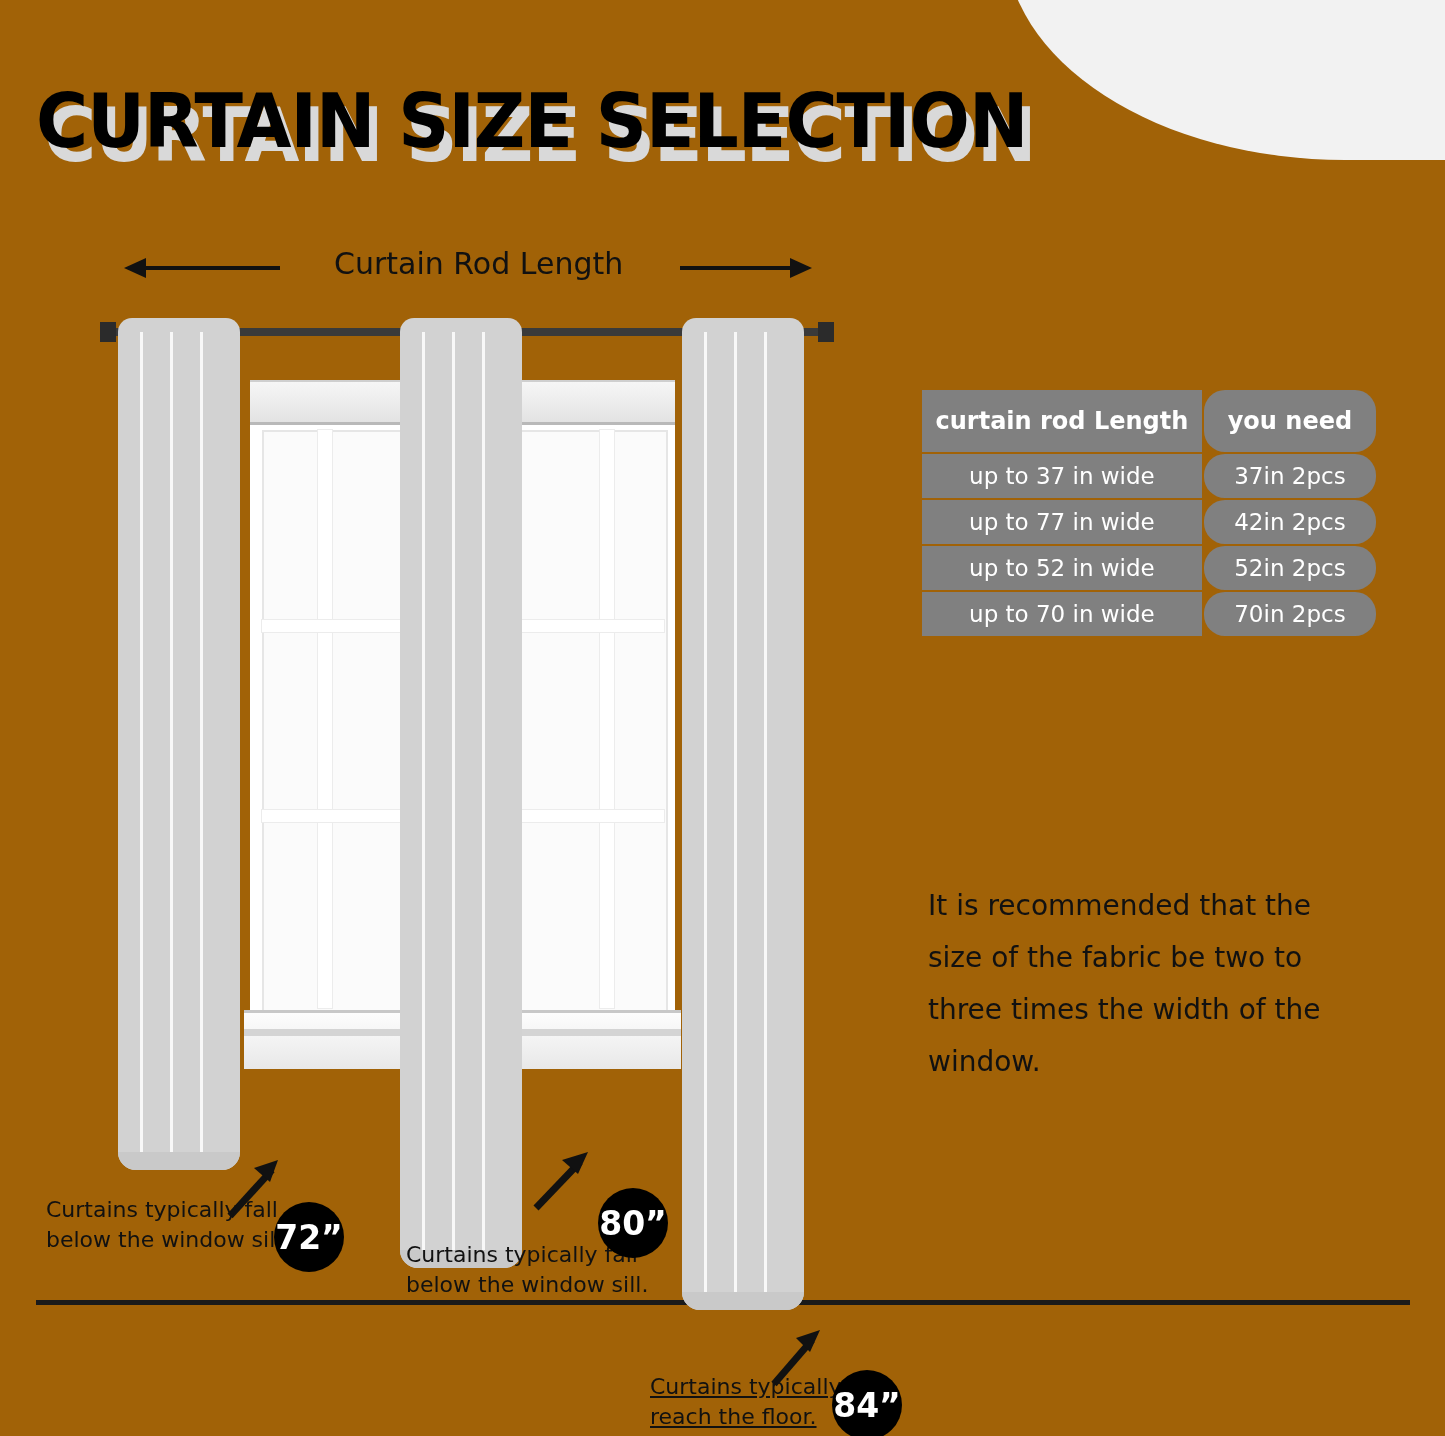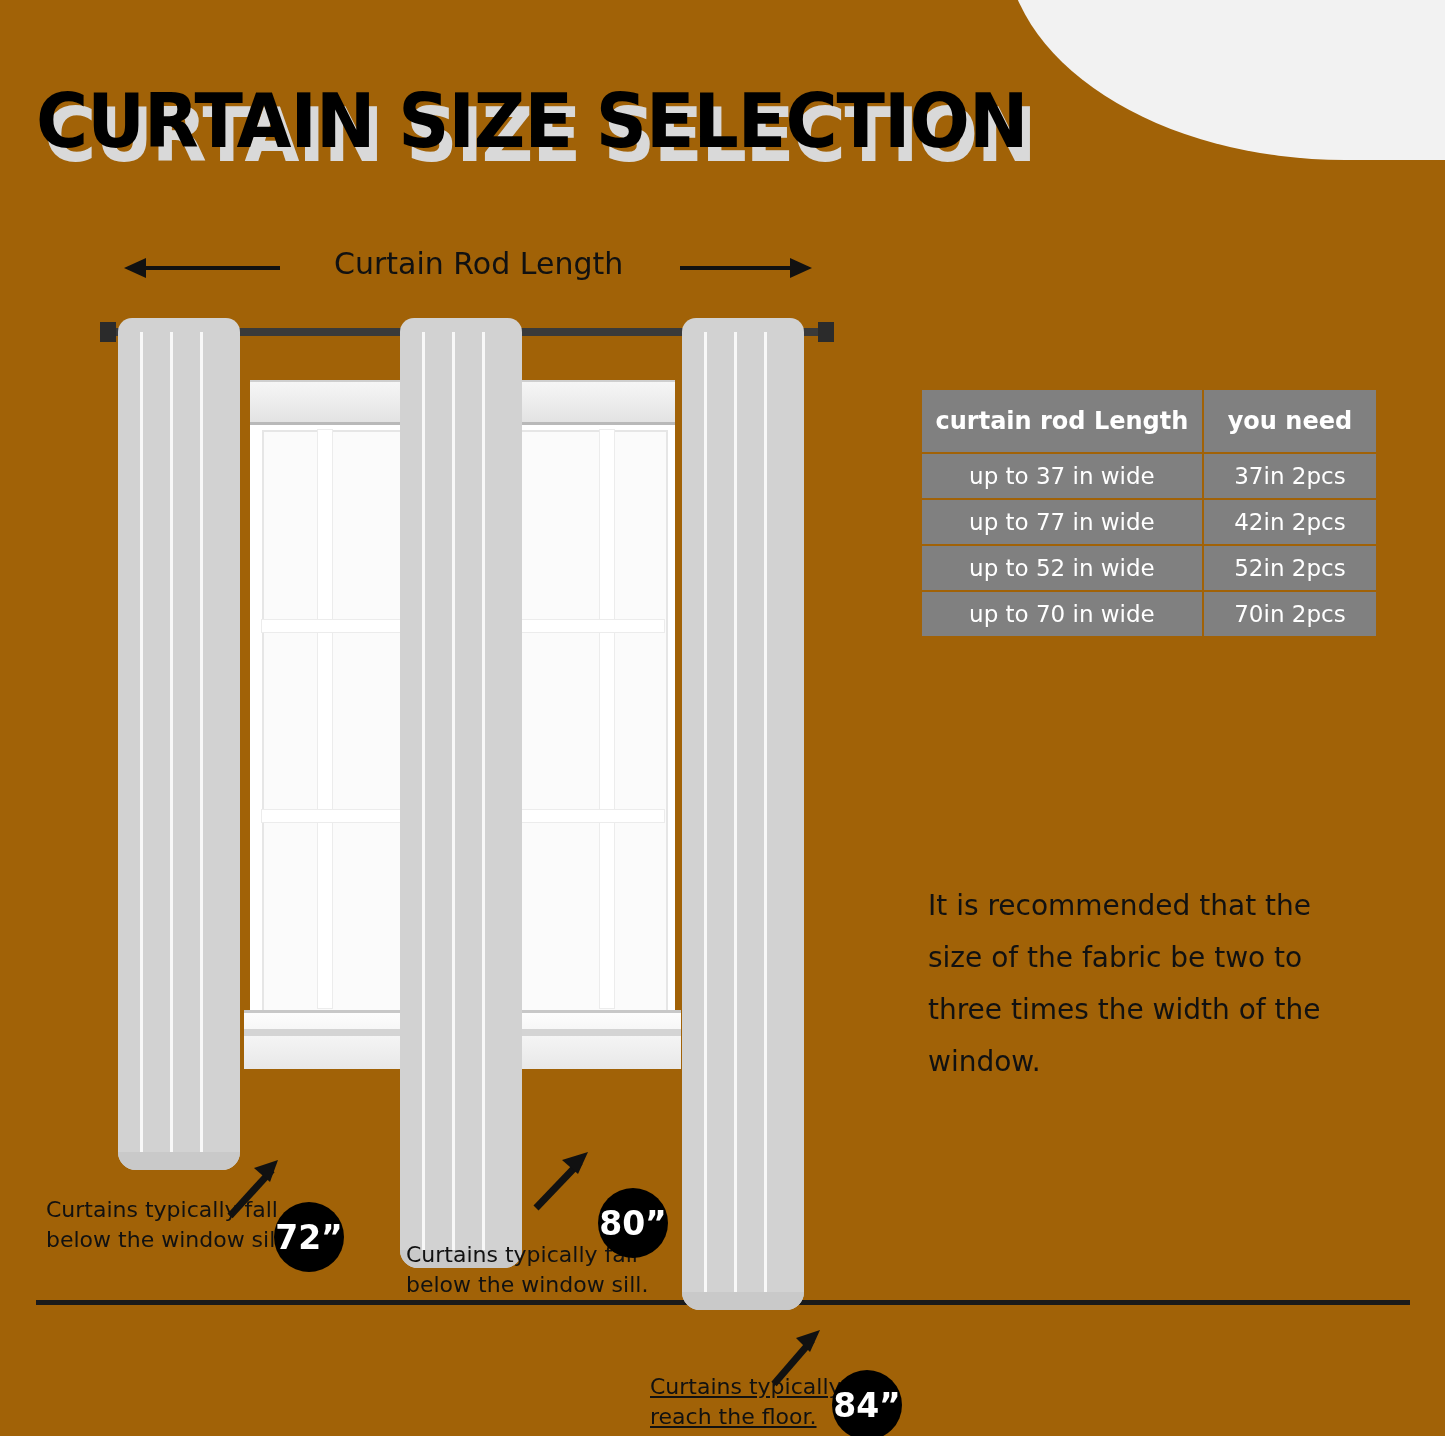--- a/index.html
+++ b/index.html
@@ -265,21 +265,21 @@
     padding: 9px 6px;
     font-size: 23px;
     font-weight: 400;
   }
   .table th {
     font-weight: 700;
     font-size: 24px;
     padding: 17px 6px;
   }
   .table .col1 { width: 286px; }
-  .table .col2 { width: 170px; }
+  .table .col2 { width: 170px; border-radius: 21px; }
 
   
   .recommend {
     position: absolute;
     left: 928px;
     top: 880px;
     width: 430px;
     font-family: "DejaVu Sans", sans-serif;
     font-size: 28px;
     line-height: 52px;

